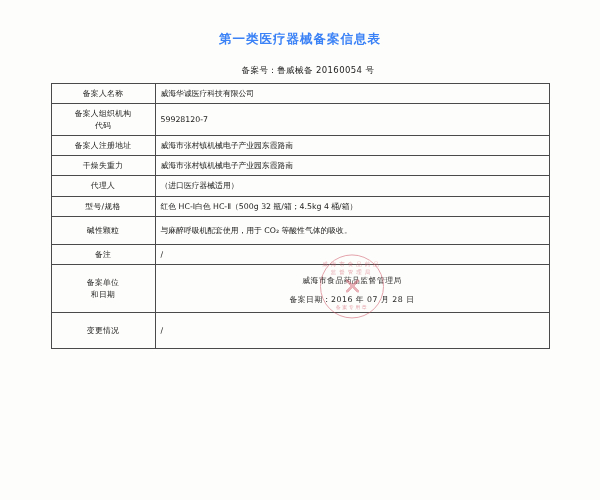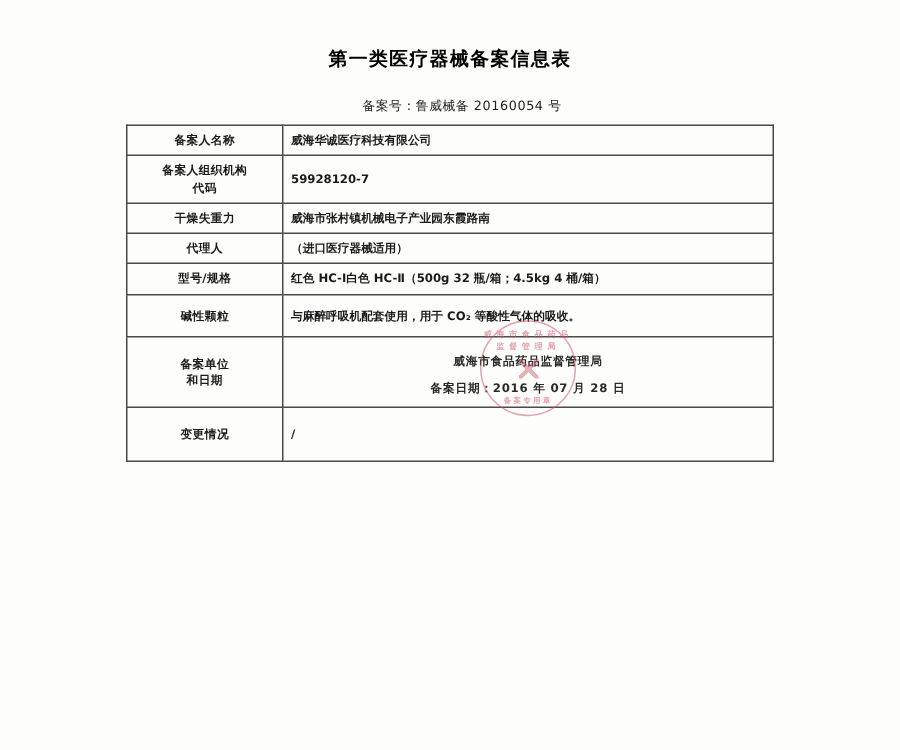--- a/index.html
+++ b/index.html
@@ -19,37 +19,36 @@
     position: relative;
     width: 600px;
     height: 500px;
     box-sizing: border-box;
   }
   .doc-title {
     text-align: center;
     font-size: 12.5px;
     font-weight: bold;
     letter-spacing: 1px;
-    color: #000000;
+    color: #3b82f6;
     margin-top: 31px;
   }
   .doc-subline {
     text-align: center;
     font-size: 8.5px;
     color: #222;
     margin-top: 17px;
     letter-spacing: 0.4px;
     padding-left: 16px;
   }
   table.form {
     border-collapse: collapse;
     margin: 6px auto 0 auto;
-    width: 432px;
+    width: 499px;
     table-layout: fixed;
-    font-weight: bold;
   }
   table.form td {
     border: 1px solid #4a4a4a;
     font-size: 7.8px;
     color: #1b1b1b;
     padding: 4px 5px;
     line-height: 1.45;
     vertical-align: middle;
   }
   td.label {
@@ -155,34 +154,42 @@
         <td class="value">威海华诚医疗科技有限公司</td>
       </tr>
       <tr class="r-h2">
         <td class="label two-line">
           <div>备案人组织机构</div>
           <div>代码</div>
         </td>
         <td class="value">59928120-7</td>
       </tr>
       <tr class="r-h1">
+        <td class="label">备案人注册地址</td>
+        <td class="value">威海市张村镇机械电子产业园东霞路南</td>
+      </tr>
+      <tr class="r-h1">
         <td class="label">干燥失重力</td>
         <td class="value">威海市张村镇机械电子产业园东霞路南</td>
       </tr>
       <tr class="r-h3">
         <td class="label">代理人</td>
         <td class="value">（进口医疗器械适用）</td>
       </tr>
       <tr class="r-h3">
         <td class="label">型号/规格</td>
         <td class="value">红色 HC-I白色 HC-Ⅱ（500g  32 瓶/箱；4.5kg  4 桶/箱）</td>
       </tr>
       <tr class="r-h2">
         <td class="label">碱性颗粒</td>
         <td class="value">与麻醉呼吸机配套使用，用于 CO₂ 等酸性气体的吸收。</td>
+      </tr>
+      <tr class="r-h3">
+        <td class="label">备注</td>
+        <td class="value">/</td>
       </tr>
       <tr class="r-tall">
         <td class="label two-line">
           <div>备案单位</div>
           <div>和日期</div>
         </td>
         <td class="value stamp-cell">
           <div class="stamp-area">
             <div class="seal">
               <div class="seal-text">威海市食品药品监督管理局</div>

